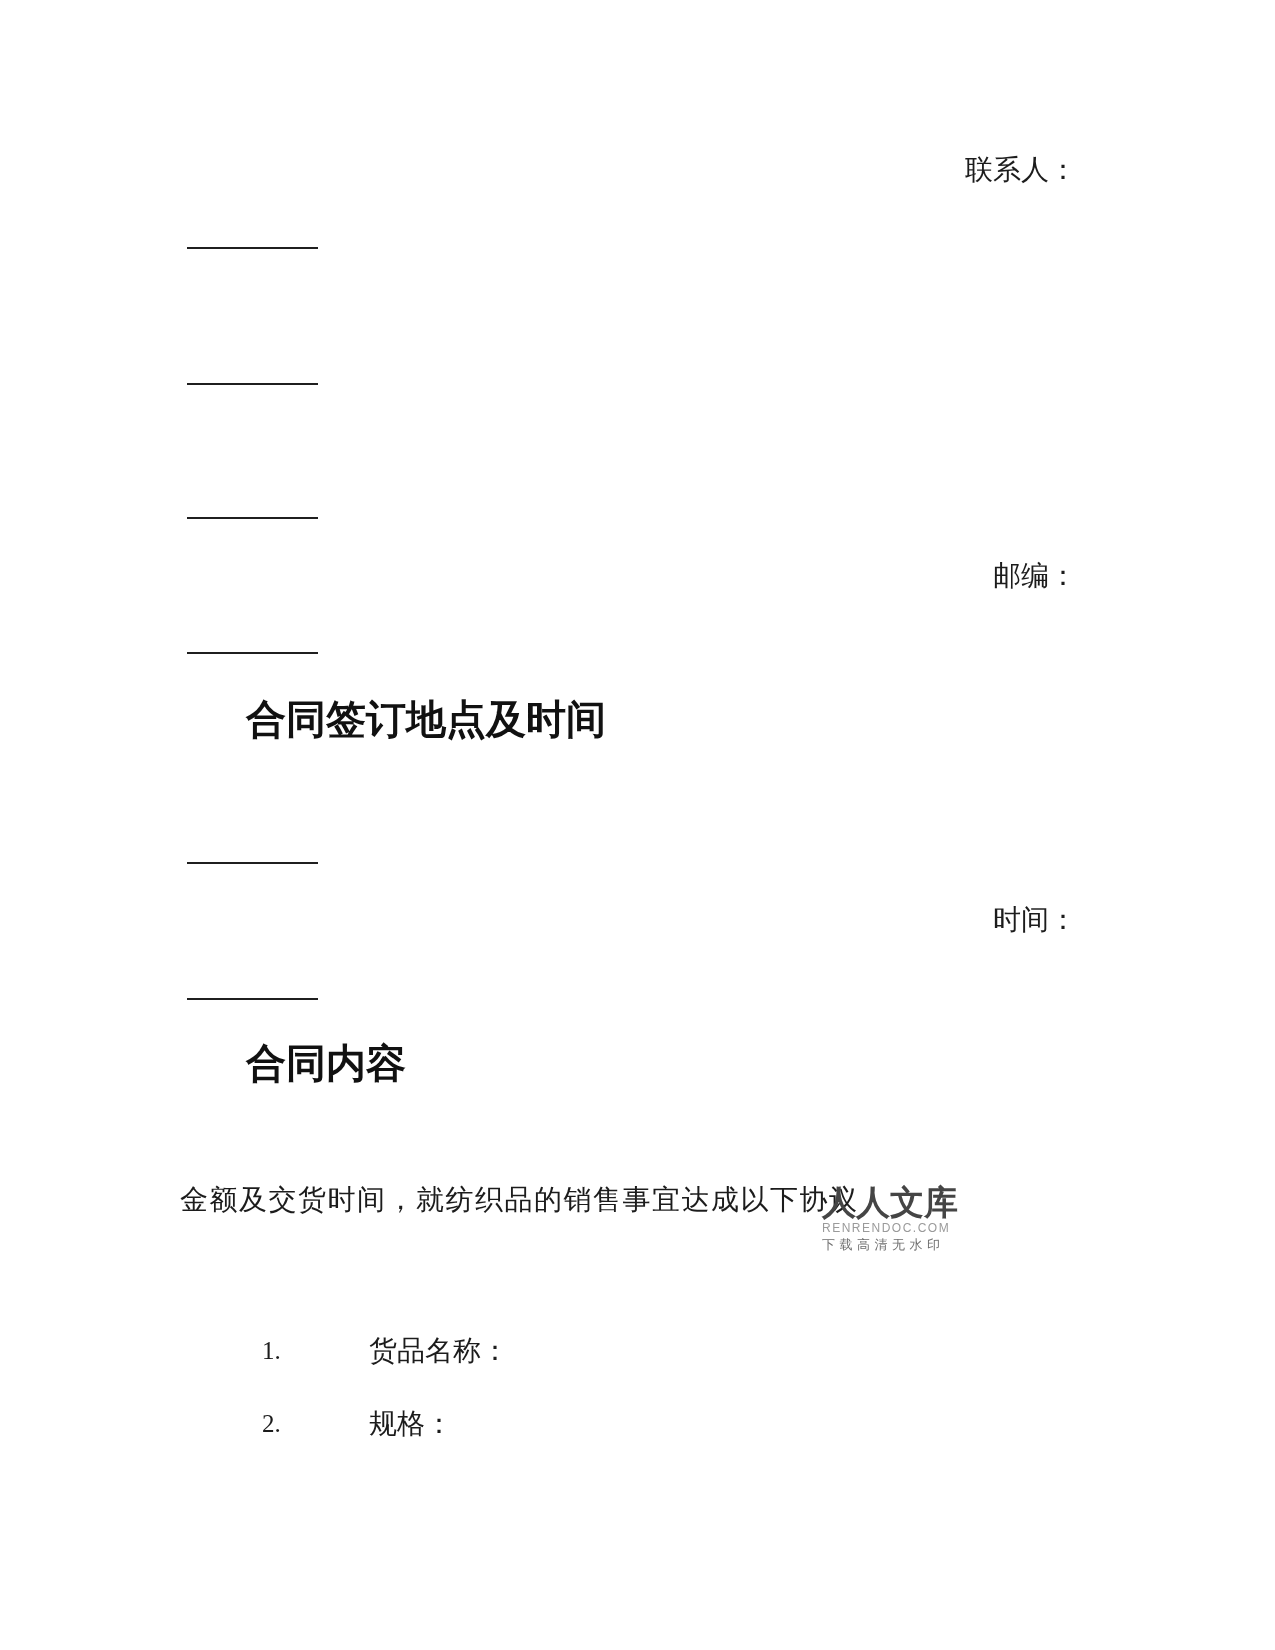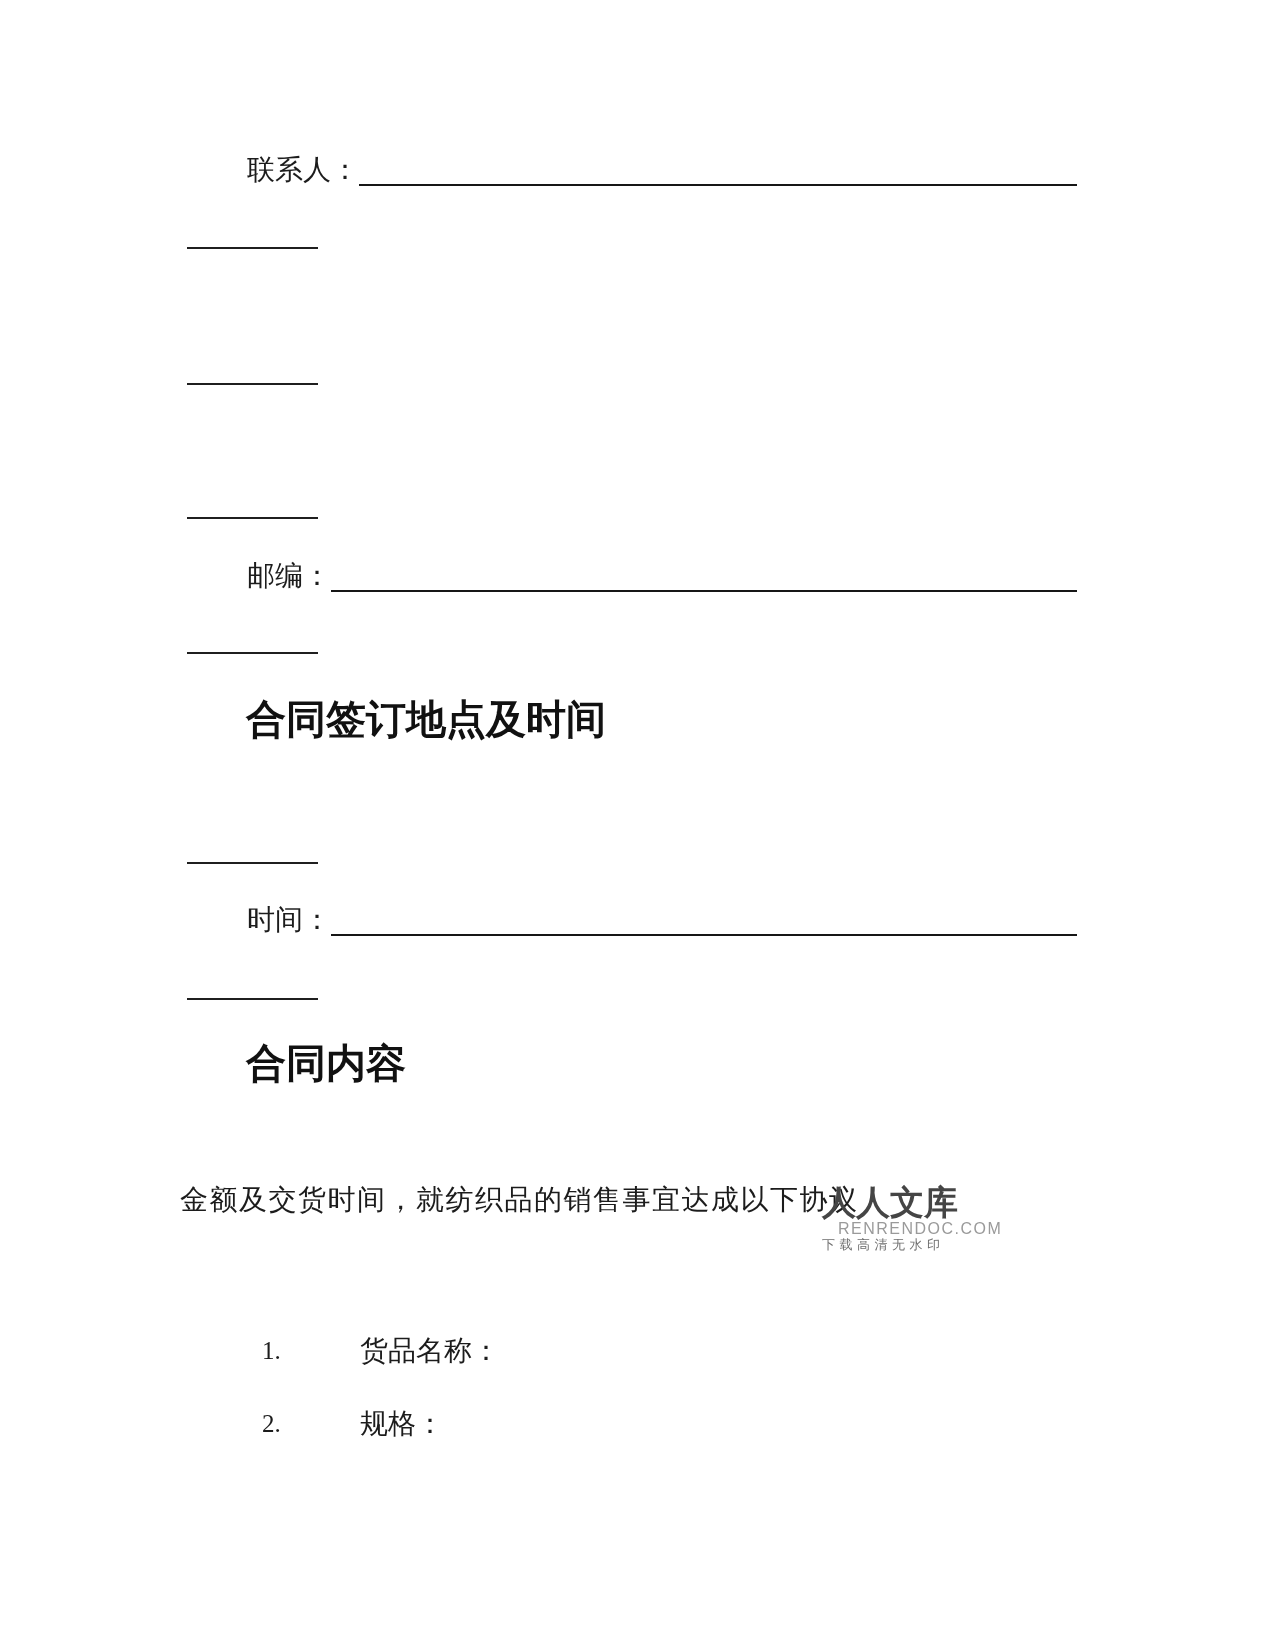--- a/index.html
+++ b/index.html
@@ -10,21 +10,21 @@
     color:#1c1c1c;
     position:relative;
     overflow:hidden;
   }
   .page{position:absolute;inset:0;}
 
   
   .row{
     position:absolute;left:180px;width:897px;height:38px;
     display:flex;align-items:flex-end;
-    font-size:28px;line-height:38px;white-space:nowrap;
+    font-size:28px;line-height:38px;white-space:nowrap;flex-direction:column;
   }
   .row .lbl{padding-left:67px;}
   .row .fill{flex:1;border-bottom:2px solid #161616;margin-bottom:3px;}
 
   
   .cont{
     position:absolute;left:187px;width:131px;height:0;
     border-top:2px solid #1f1f1f;
   }
 
@@ -47,31 +47,31 @@
 
   
   .item{
     position:absolute;left:180px;width:900px;height:38px;
     font-size:28px;line-height:38px;white-space:nowrap;
   }
   .item .num{
     position:absolute;left:82px;top:0;
     font-size:25px;line-height:38px;
   }
-  .item .ilbl{position:absolute;left:180px;top:0;}
+  .item .ilbl{position:absolute;left:189px;top:0;}
 
   
   .wm{position:absolute;left:822px;top:1186px;width:200px;z-index:5;}
   .wm .wm-title{
     font-family:"Liberation Serif","DejaVu Serif",serif;
     font-weight:bold;font-size:34px;line-height:34px;letter-spacing:0px;
   }
   .wm .wm-site{
     font-family:"Liberation Sans","DejaVu Sans",sans-serif;
-    font-size:16px;line-height:13px;letter-spacing:1.5px;margin-top:2px;margin-left:16px;
+    font-size:12px;line-height:13px;letter-spacing:1.5px;margin-top:2px;
   }
   .wm .wm-tagline{
     font-family:Liberation Serif, serif;
     font-size:13px;line-height:14px;letter-spacing:4.5px;margin-top:3px;
   }
 </style>
 </head>
 <body>
 
 <div class="page">

